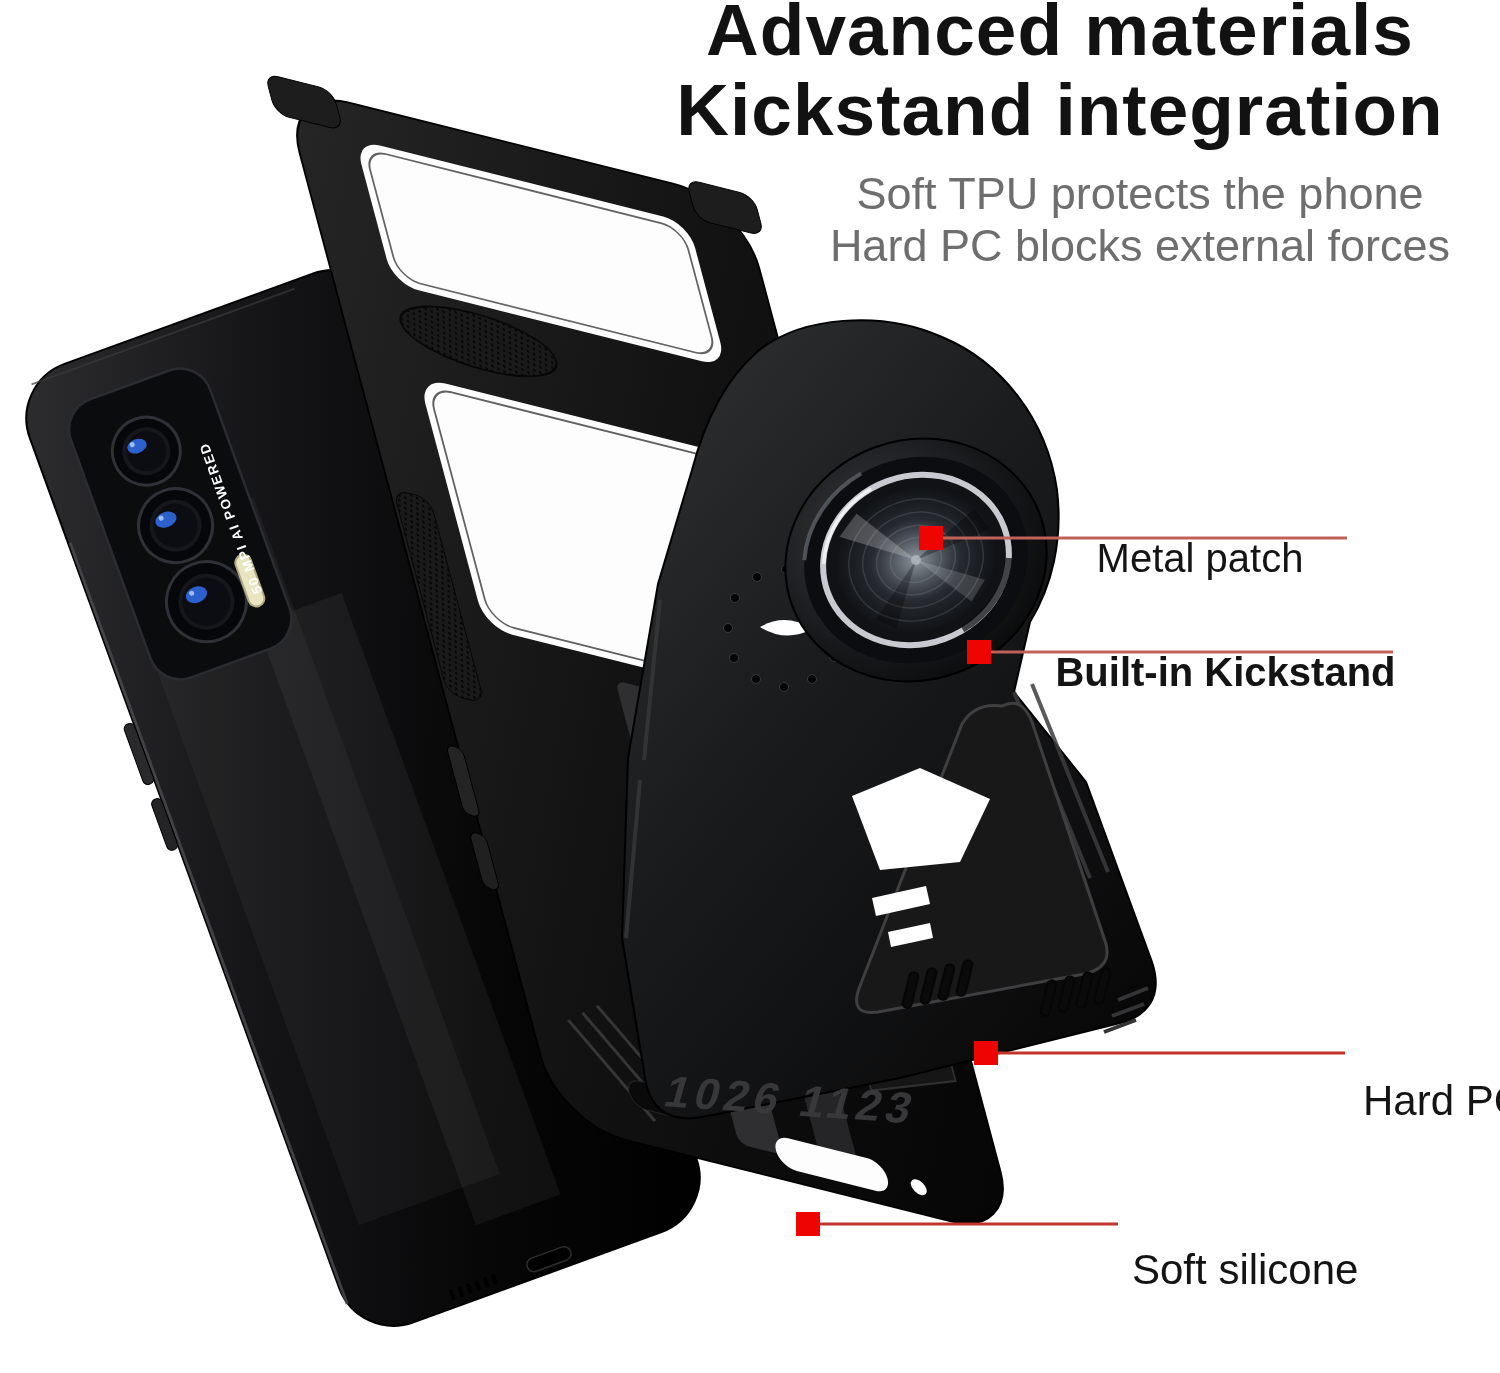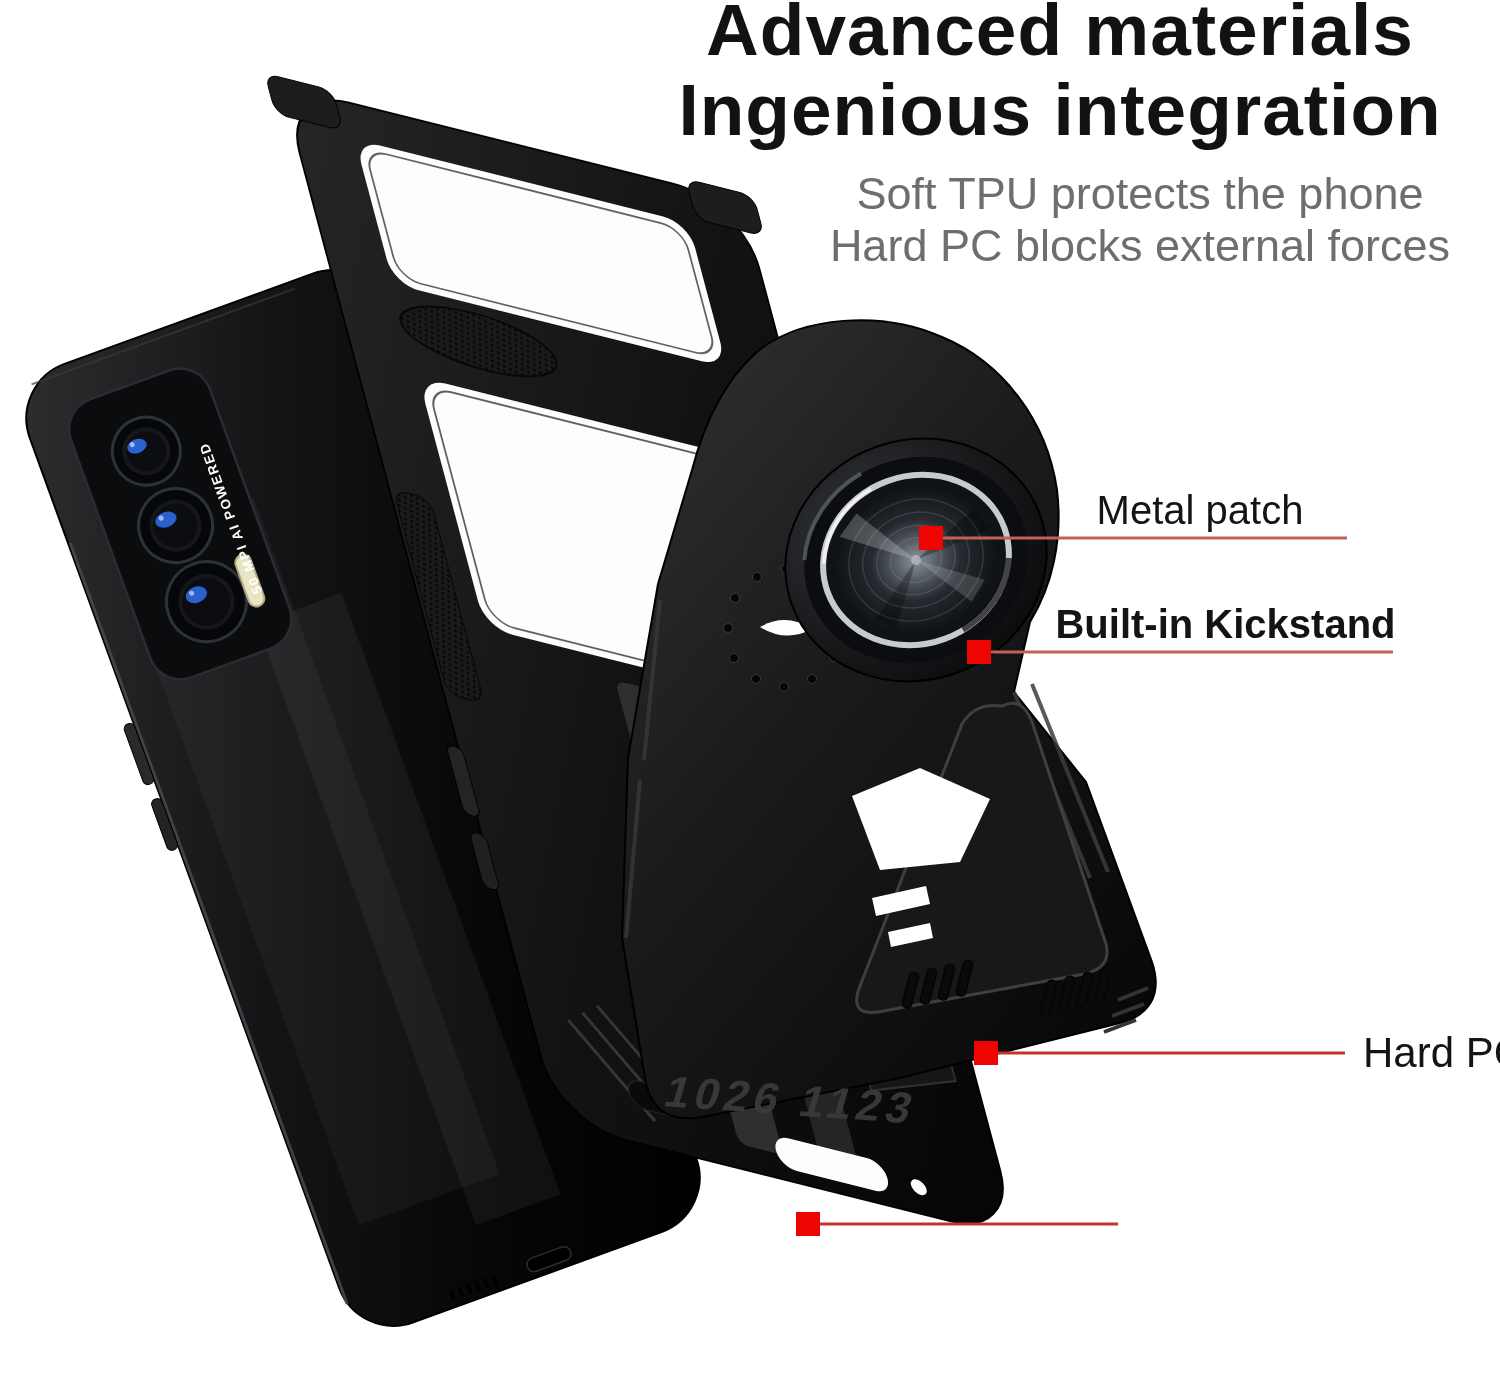--- a/index.html
+++ b/index.html
@@ -3,21 +3,21 @@
 <meta charset="utf-8">
 <style>
   html,body{margin:0;padding:0;background:#fff;}
   .stage{position:relative;width:1500px;height:1373px;background:#fff;overflow:hidden;
          font-family:"Liberation Sans", sans-serif;}
   .stage svg{position:absolute;left:0;top:0;}
   .headline{position:absolute;left:630px;top:-10px;width:860px;text-align:center;
             font-weight:bold;font-size:73px;line-height:80px;color:#121212;letter-spacing:1px;}
   .subhead{position:absolute;left:770px;top:168px;width:740px;text-align:center;
            font-size:45px;line-height:52px;color:#6e6e6e;}
-  .callout{position:absolute;color:#141414;white-space:nowrap;}
+  .callout{position:absolute;color:#141414;white-space:nowrap;margin-top:48px;}
   .callout.center{text-align:center;}
   #lbl-metal{left:1050px;top:488px;width:300px;font-size:40px;}
   #lbl-kick{left:1053px;top:602px;width:345px;font-size:40px;font-weight:bold;}
   #lbl-hardpc{left:1363px;top:1029px;font-size:42px;}
   #lbl-soft{left:1132px;top:1198px;font-size:42px;}
 </style>
 </head>
 <body>
 
 <div class="stage">
@@ -219,23 +219,24 @@
 
     <rect x="919" y="526" width="24" height="24" fill="#ee0400"></rect>
     <rect x="967" y="640" width="24" height="24" fill="#ee0400"></rect>
     <rect x="974" y="1041" width="24" height="24" fill="#ee0400"></rect>
     <rect x="796" y="1212" width="24" height="24" fill="#ee0400"></rect>
   </g>
 </svg>
 
   <div class="headline">
     <div>Advanced materials</div>
-    <div>Ingenious integration</div>
+    <div>Kickstand integration</div>
   </div>
   <div class="subhead">
     <div>Soft TPU protects the phone</div>
     <div>Hard PC blocks external forces</div>
   </div>
 
   <div class="callout center" id="lbl-metal">Metal patch</div>
   <div class="callout center" id="lbl-kick">Built-in Kickstand</div>
   <div class="callout" id="lbl-hardpc">Hard PC</div>
+  <div class="callout" id="lbl-soft">Soft silicone</div>
 </div>
 
 </body></html>

